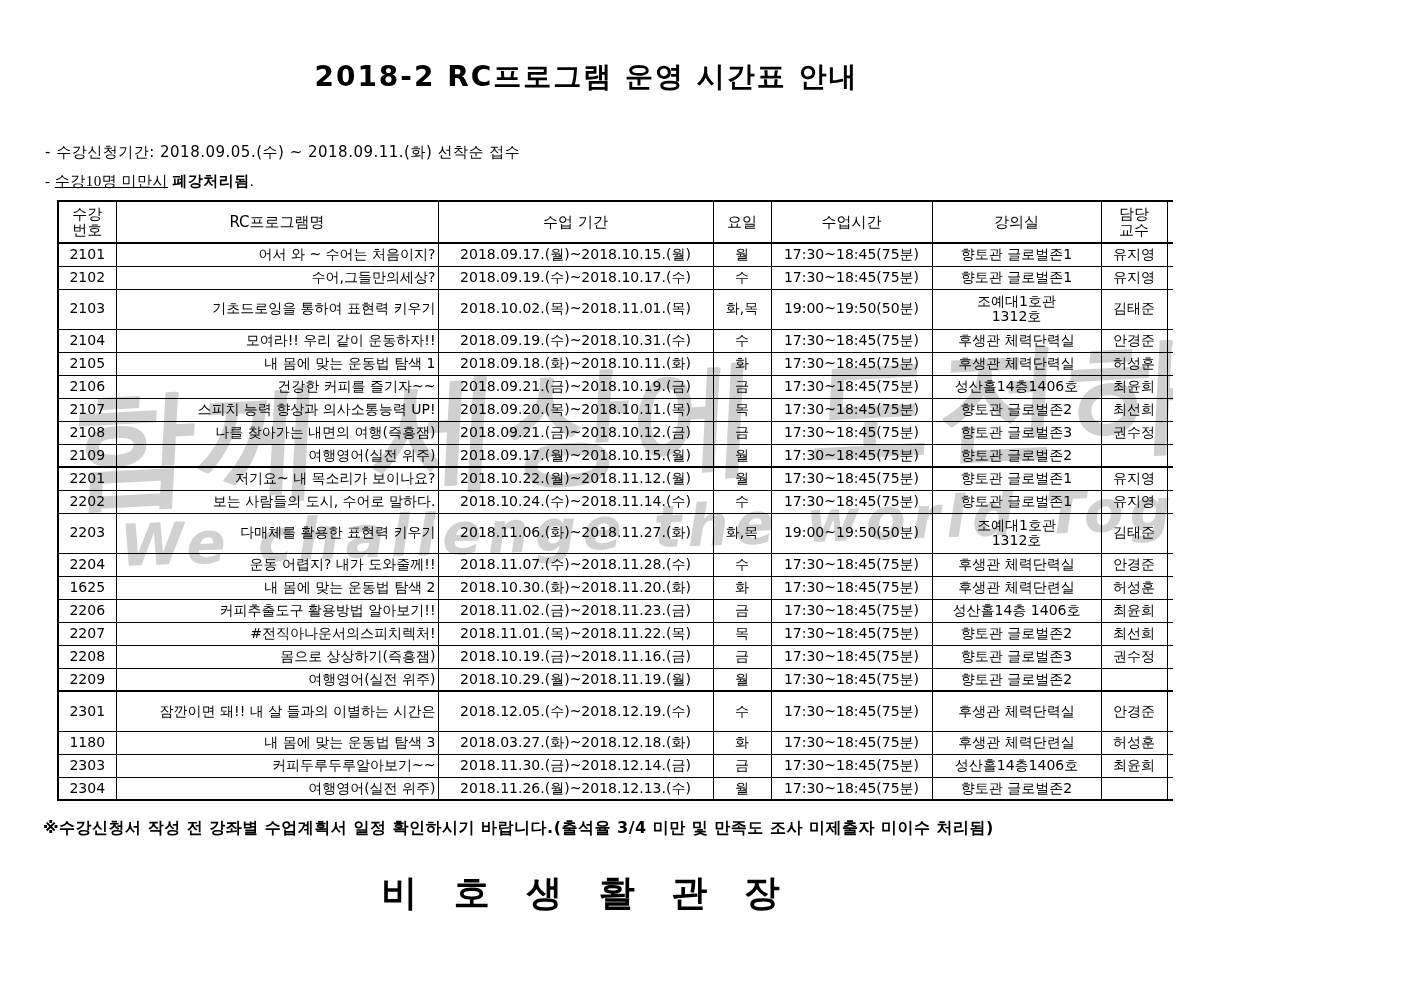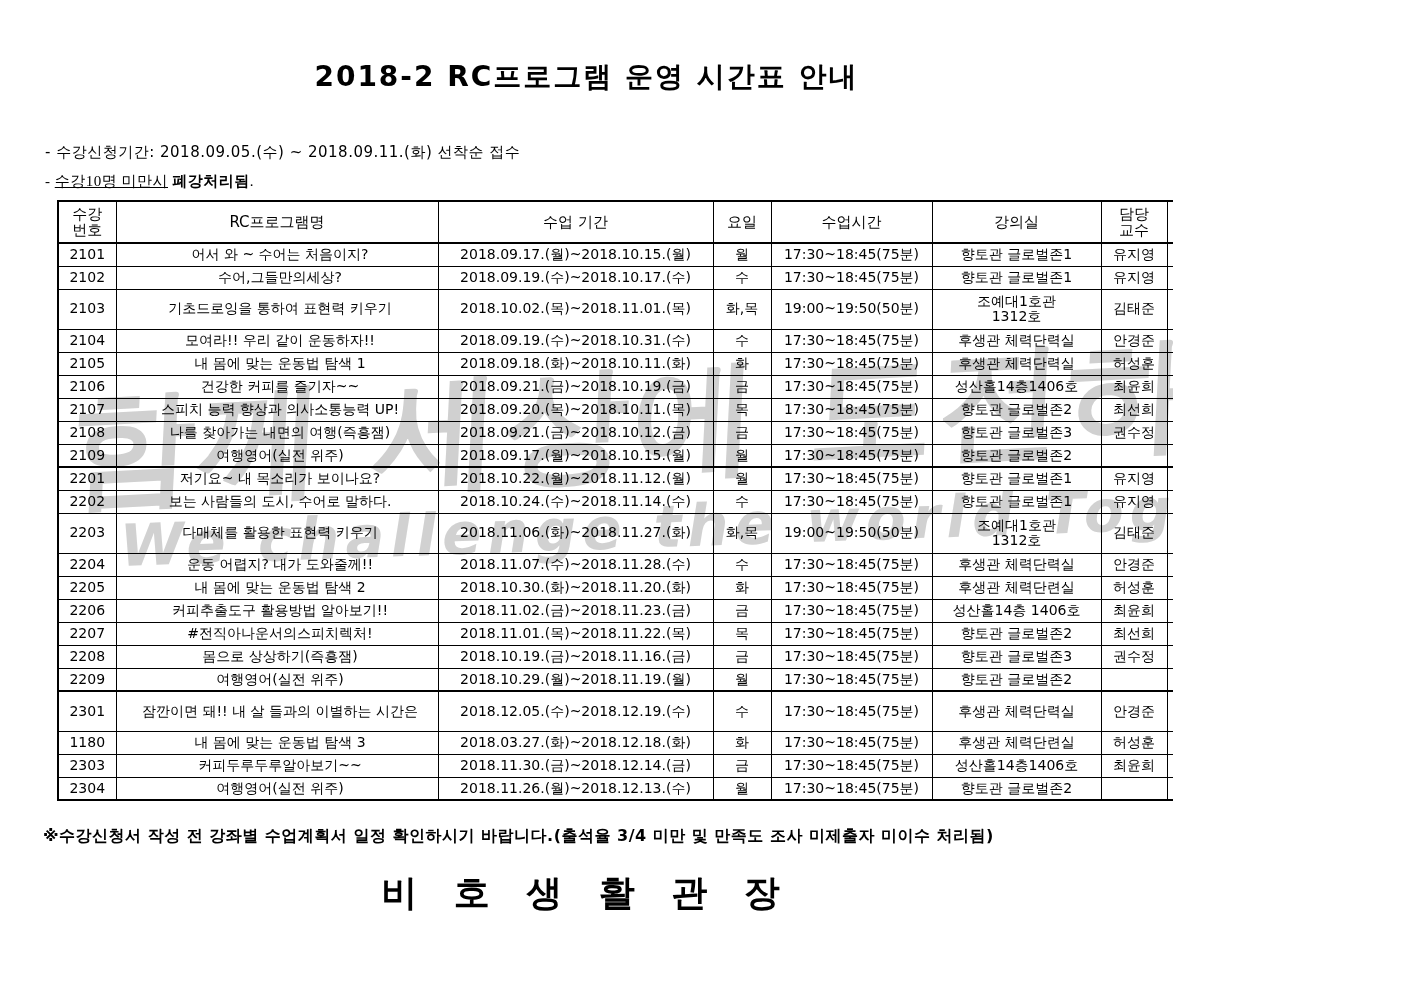--- a/index.html
+++ b/index.html
@@ -58,33 +58,32 @@
   table.schedule thead tr { height: 42px; }
   table.schedule thead th {
     font-weight: normal;
     border-bottom: 2px solid #000;
     font-size: 15px;
   }
   table.schedule tbody tr { height: 23px; margin-left: 12px; }
   table.schedule tbody tr.tall { height: 40px; }
   table.schedule tbody tr.group-end td { border-bottom: 2px solid #000; }
   table.schedule td.col-name {
-    text-align: center;
+    text-align: right;
     padding-left: 8px;
     white-space: pre-line;
   }
   table.schedule td.col-group { font-size: 15px; font-style: italic; }
 
   .footnote {
     position: absolute;
     top: 818px; left: 43px;
     font-size: 16px;
     font-weight: bold;
     letter-spacing: 0.5px;
-    margin-top: 8px;
   }
   .footer-sign {
     position: absolute;
     top: 868px; left: 0; right: 0;
     text-align: center;
     font-size: 36px;
     font-weight: bold;
     letter-spacing: 12px;
     margin: 1px;
   }
@@ -291,21 +290,21 @@
           <td class="col-no">2204</td>
           <td class="col-name">운동 어렵지? 내가 도와줄께!!</td>
           <td class="col-period">2018.11.07.(수)~2018.11.28.(수)</td>
           <td class="col-day">수</td>
           <td class="col-time">17:30~18:45(75분)</td>
           <td class="col-room">후생관 체력단력실</td>
           <td class="col-prof">안경준</td>
           <td class="col-cap">20</td>
         </tr>
         <tr>
-          <td class="col-no">2205</td>
+          <td class="col-no">1625</td>
           <td class="col-name">내 몸에 맞는 운동법 탐색 2</td>
           <td class="col-period">2018.10.30.(화)~2018.11.20.(화)</td>
           <td class="col-day">화</td>
           <td class="col-time">17:30~18:45(75분)</td>
           <td class="col-room">후생관 체력단련실</td>
           <td class="col-prof">허성훈</td>
           <td class="col-cap">20</td>
         </tr>
         <tr>
           <td class="col-no">2206</td>

